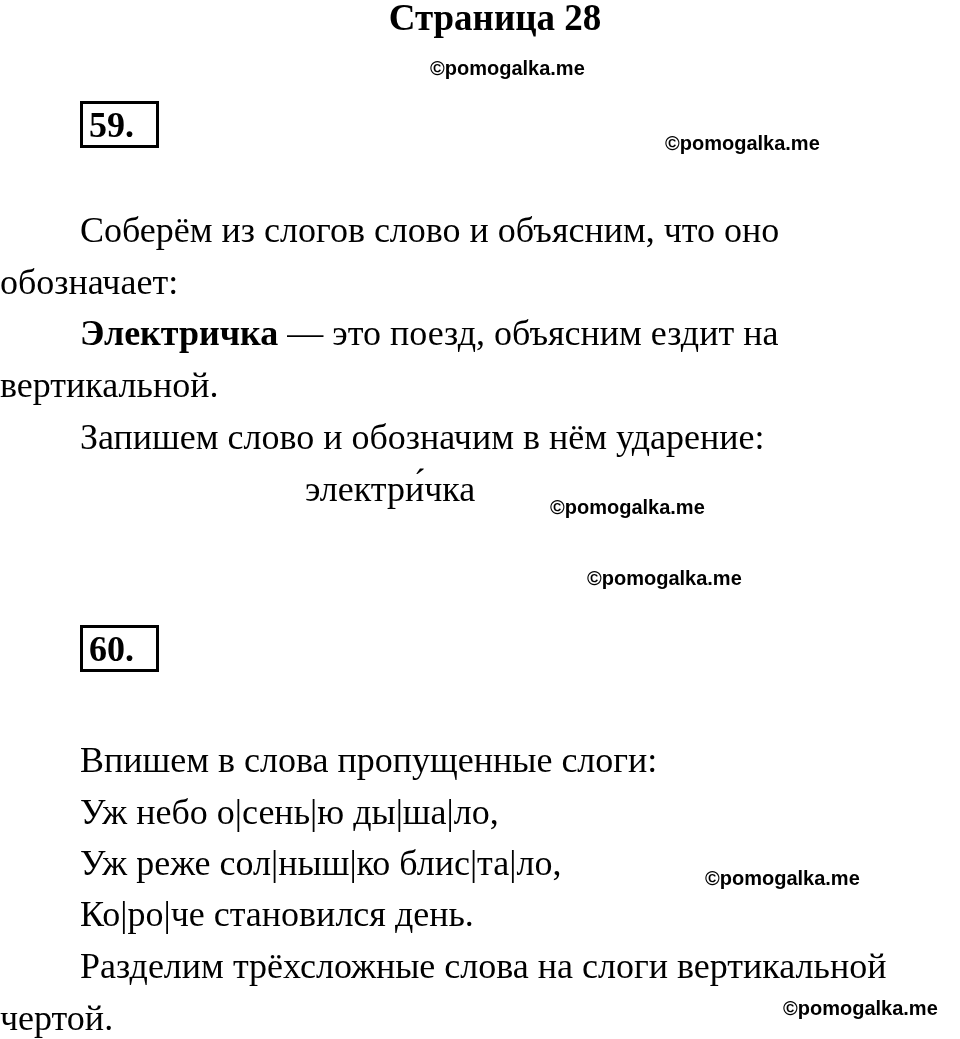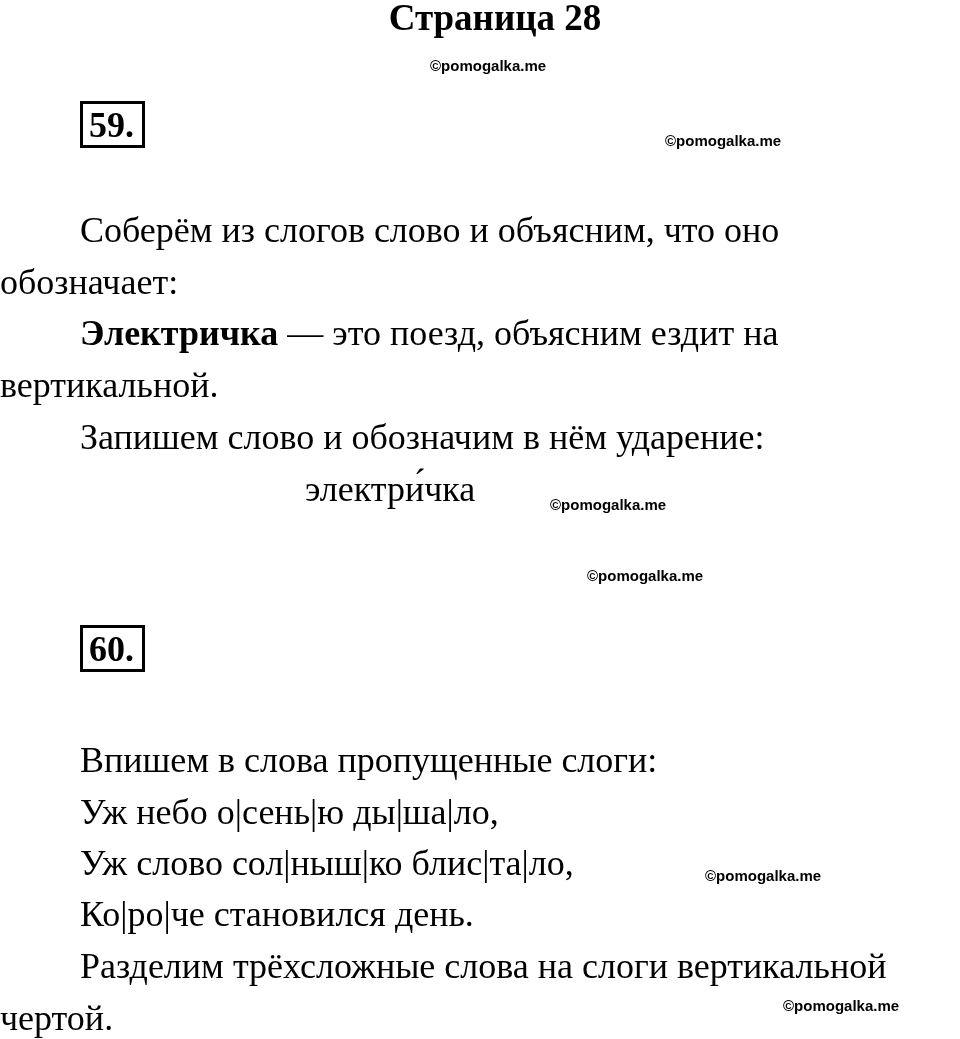--- a/index.html
+++ b/index.html
@@ -1,21 +1,21 @@
 <!DOCTYPE html>
 <html><head>
 <meta charset="utf-8">
 <style>
   html, body { margin:0; padding:0; background:#ffffff; }
   body { width:960px; height:1039px; position:relative; overflow:hidden; color:#000; }
   .abs { position:absolute; white-space:nowrap; }
   .title { font-family: "Liberation Serif", serif; font-weight:bold; font-size:37px; left:0; width:990px; text-align:center; top:-4px; }
-  .wm { font-family: "Liberation Sans", "DejaVu Sans", sans-serif; font-weight:bold; font-size:15px; }
+  .wm { font-family: "Liberation Sans", "DejaVu Sans", sans-serif; font-weight:bold; font-size:20px; }
   .line { font-family: "Liberation Serif", serif; font-size:36px; line-height:40px; }
-  .numbox { font-family: "Liberation Serif", serif; font-weight:bold; font-size:36px; line-height:36px; border:3px solid #000; padding:3px 8px 2px 6px; }
+  .numbox { font-family: "Liberation Serif", serif; font-weight:bold; font-size:36px; line-height:36px; border:3px solid #000; padding:3px 22px 2px 6px; }
   b { font-weight:bold; }
 </style>
 </head>
 <body>
 
 <div class="abs title">Страница 28</div>
 
 <div class="abs wm" style="left:430px; top:57px;">©pomogalka.me</div>
 
 <div class="abs numbox" style="left:80px; top:101px;">59.</div>
@@ -32,18 +32,18 @@
 <div class="abs line" style="left:80px; top:417px;">Запишем слово и обозначим в нём ударение:</div>
 <div class="abs line" style="left:305px; top:469px;">электри́чка</div>
 
 <div class="abs wm" style="left:550px; top:496px;">©pomogalka.me</div>
 <div class="abs wm" style="left:587px; top:567px;">©pomogalka.me</div>
 
 <div class="abs numbox" style="left:80px; top:625px;">60.</div>
 
 <div class="abs line" style="left:80px; top:740px;">Впишем в слова пропущенные слоги:</div>
 <div class="abs line" style="left:80px; top:792px;">Уж небо о|сень|ю ды|ша|ло,</div>
-<div class="abs line" style="left:80px; top:843px;">Уж слово сол|ныш|ко блис|та|ло,</div>
+<div class="abs line" style="left:80px; top:843px;">Уж реже сол|ныш|ко блис|та|ло,</div>
 <div class="abs wm" style="left:705px; top:867px;">©pomogalka.me</div>
 <div class="abs line" style="left:80px; top:894px;">Ко|ро|че становился день.</div>
 <div class="abs line" style="left:80px; top:946px;">Разделим трёхсложные слова на слоги вертикальной</div>
 <div class="abs wm" style="left:783px; top:997px;">©pomogalka.me</div>
 <div class="abs line" style="left:0px; top:998px;">чертой.</div>
 
 </body></html>

